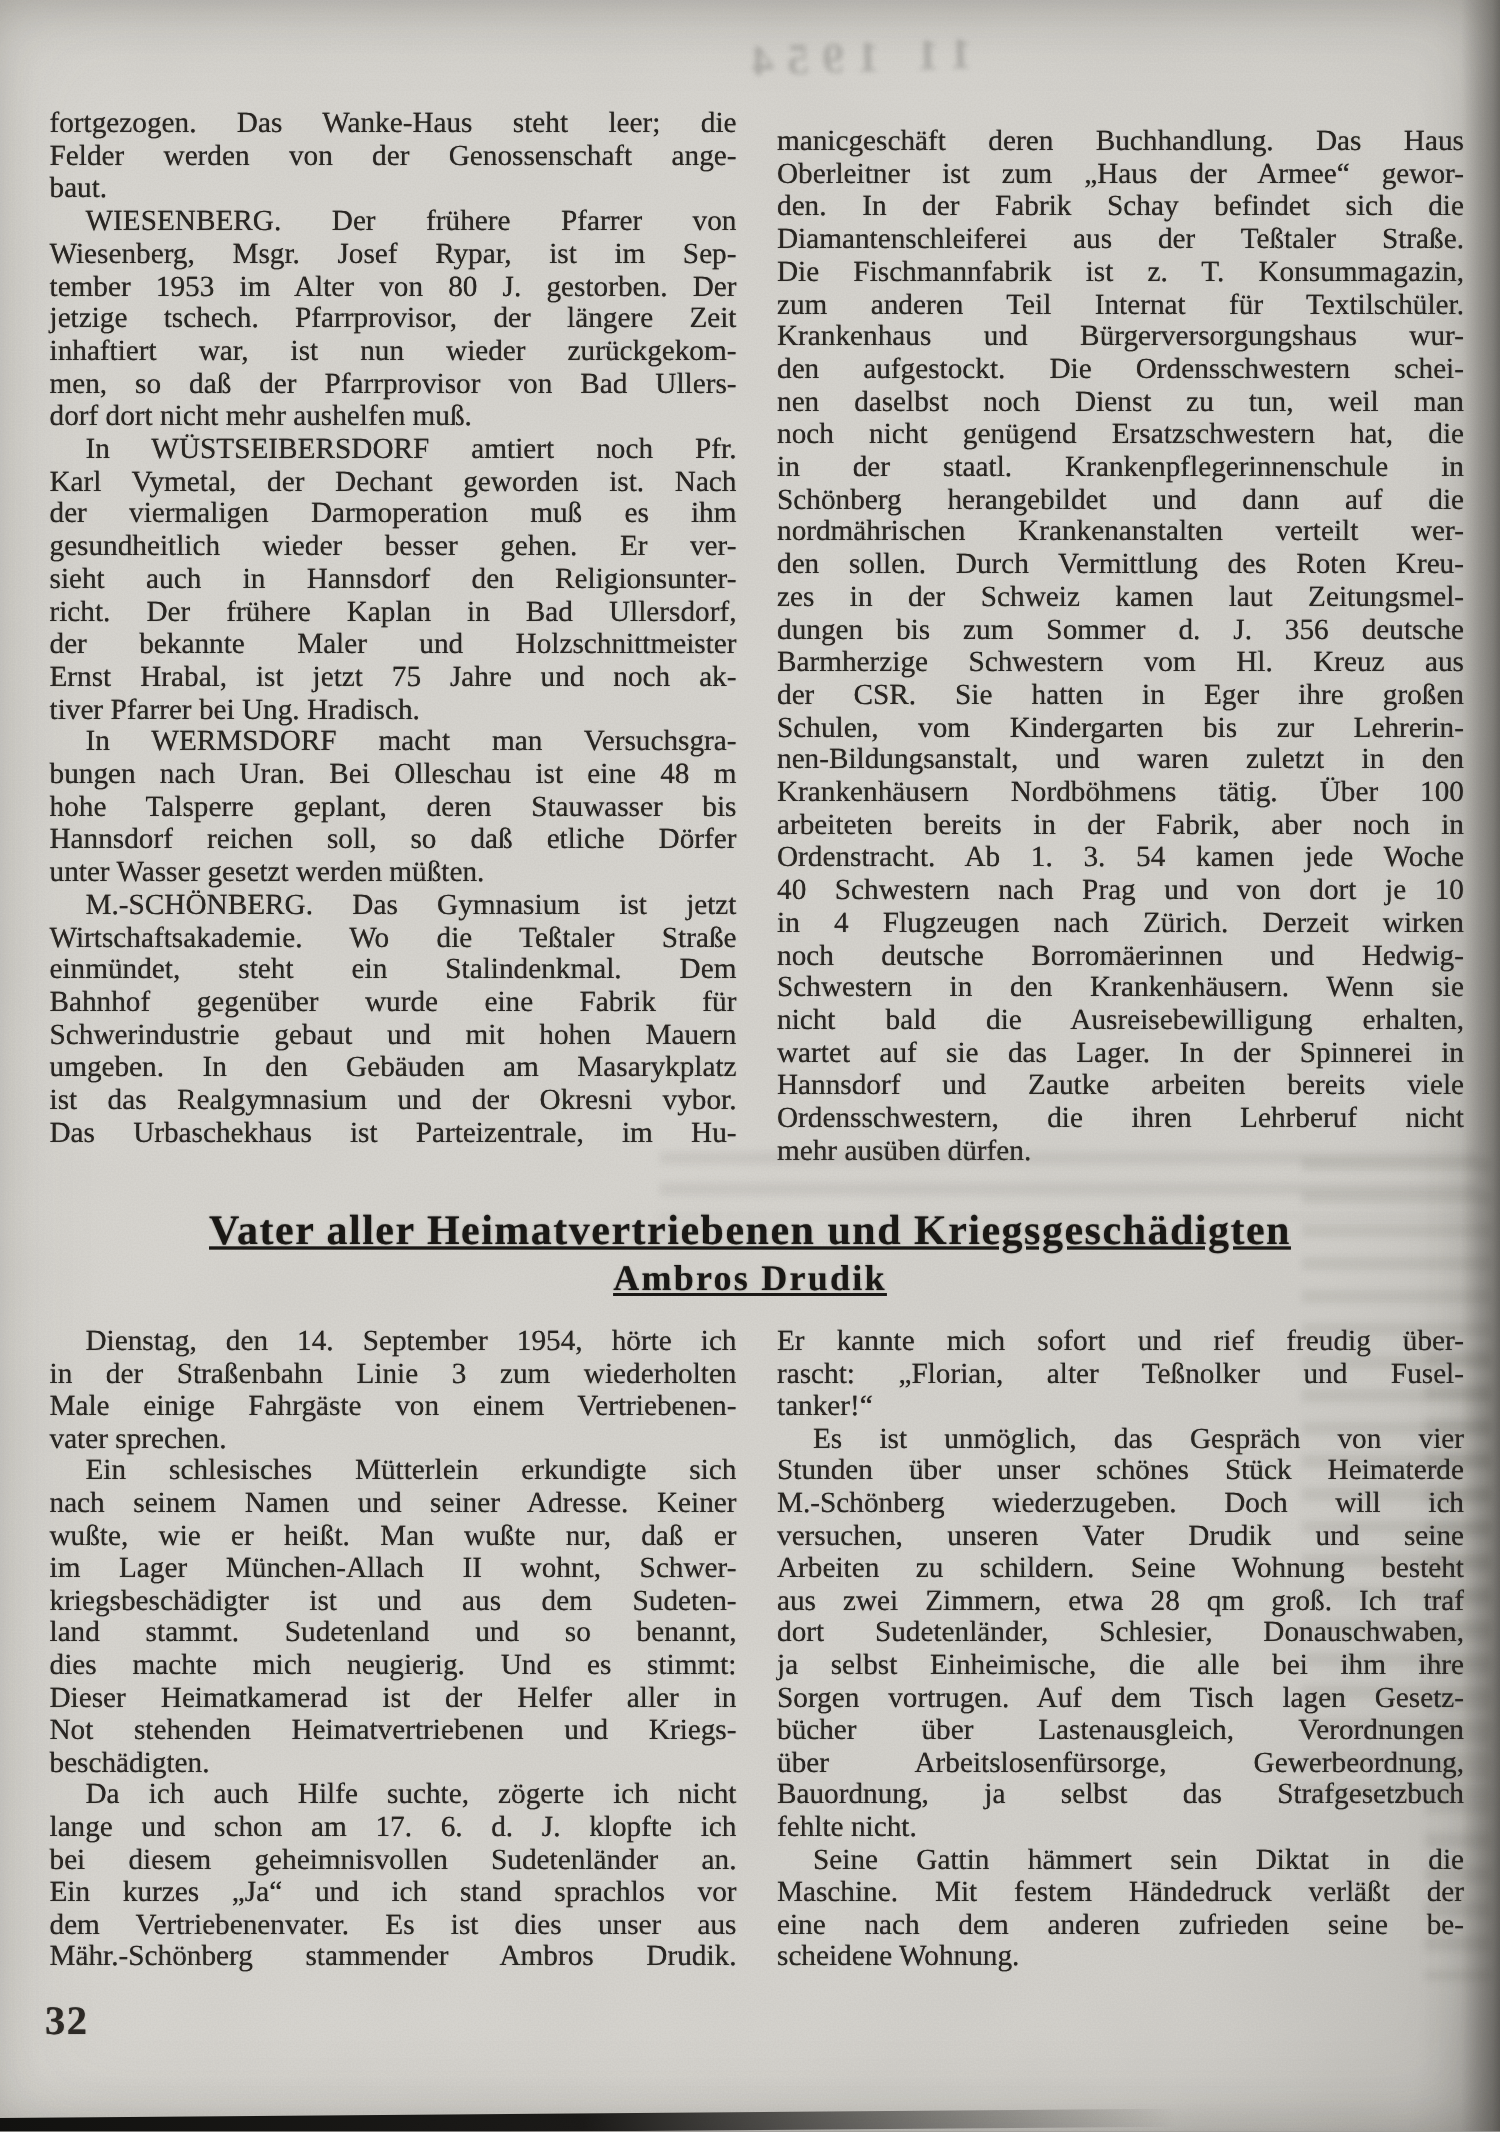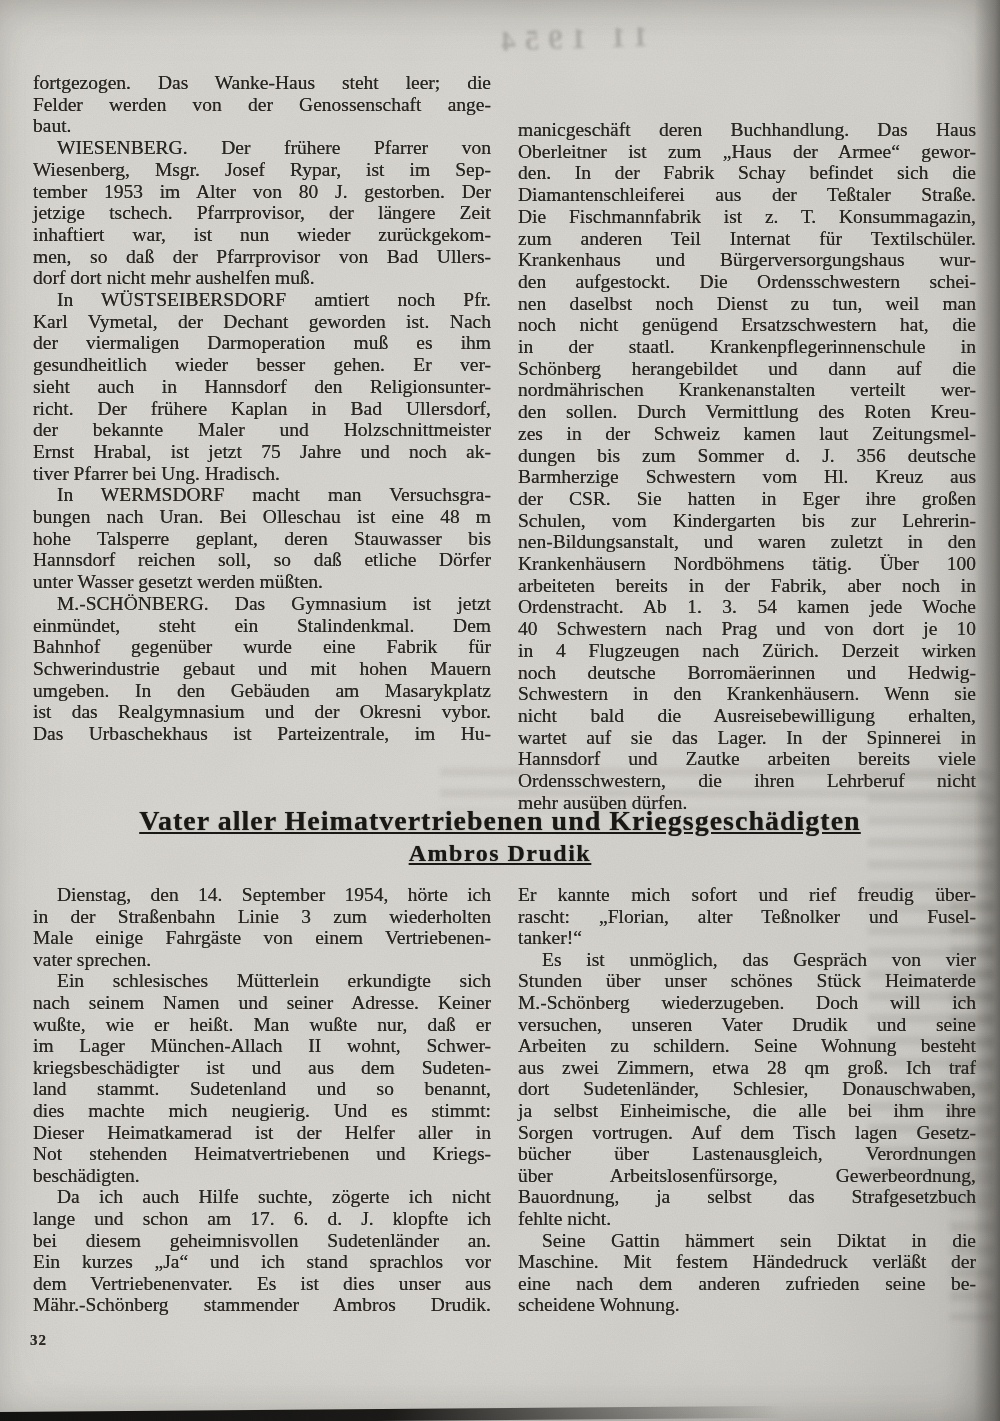--- a/index.html
+++ b/index.html
@@ -20,21 +20,21 @@
   }
   .col{
     position:absolute;
     width:458px;
     font-size:19.5px;
     line-height:21.7px;
     text-shadow:0 0 0.5px rgba(42,39,35,0.85);
   }
   .col.lower{line-height:21.6px;}
   .top-left{left:33px;top:72px;}
-  .top-right{left:518px;top:84px;margin-top:35px;}
+  .top-right{left:518px;top:84px;}
   .bottom-left{left:33px;top:884px;}
   .bottom-right{left:518px;top:884px;}
   .para{margin:0;}
   .para.indent .line:first-child{text-indent:24px;}
   .line{
     text-align:justify;
     text-align-last:justify;
     white-space:normal;
   }
   .line.end{text-align-last:left;}
@@ -42,21 +42,21 @@
     position:absolute;left:0;top:804px;width:1000px;
     text-align:center;
     color:var(--headline-ink);
     font-weight:bold;
     text-decoration:underline;
   }
   .h-line1{font-size:28px;line-height:33px;letter-spacing:1px;text-shadow:0 0 1px rgba(26,24,21,0.7);}
   .h-line2{font-size:24px;line-height:33px;letter-spacing:1.5px;text-shadow:0 0 1px rgba(26,24,21,0.7);}
   .page-number{
     position:absolute;left:30px;top:1332px;
-    font-size:15px;font-weight:bold;letter-spacing:1px;
+    font-size:27px;font-weight:bold;letter-spacing:1px;
     color:#2e2b27;text-shadow:0 0 0.6px rgba(46,43,39,0.8);
   }
   .stamp{
     position:absolute;left:408px;top:24px;width:240px;height:40px;
     font-size:29px;font-weight:bold;letter-spacing:9px;
     color:#8f8e8a;
     transform:scaleX(-1) rotate(2deg);
     filter:blur(1.7px);
     opacity:0.55;
   }
@@ -128,20 +128,21 @@
       </div>
       <div class="para indent">
         <div class="line">In WERMSDORF macht man Versuchsgra-</div>
         <div class="line">bungen nach Uran. Bei Olleschau ist eine 48 m</div>
         <div class="line">hohe Talsperre geplant, deren Stauwasser bis</div>
         <div class="line">Hannsdorf reichen soll, so daß etliche Dörfer</div>
         <div class="line end">unter Wasser gesetzt werden müßten.</div>
       </div>
       <div class="para indent">
         <div class="line">M.-SCHÖNBERG. Das Gymnasium ist jetzt</div>
+        <div class="line">Wirtschaftsakademie. Wo die Teßtaler Straße</div>
         <div class="line">einmündet, steht ein Stalindenkmal. Dem</div>
         <div class="line">Bahnhof gegenüber wurde eine Fabrik für</div>
         <div class="line">Schwerindustrie gebaut und mit hohen Mauern</div>
         <div class="line">umgeben. In den Gebäuden am Masarykplatz</div>
         <div class="line">ist das Realgymnasium und der Okresni vybor.</div>
         <div class="line">Das Urbaschekhaus ist Parteizentrale, im Hu-</div>
       </div>
     </div>
   <div class="col top-right">
       <div class="para">

